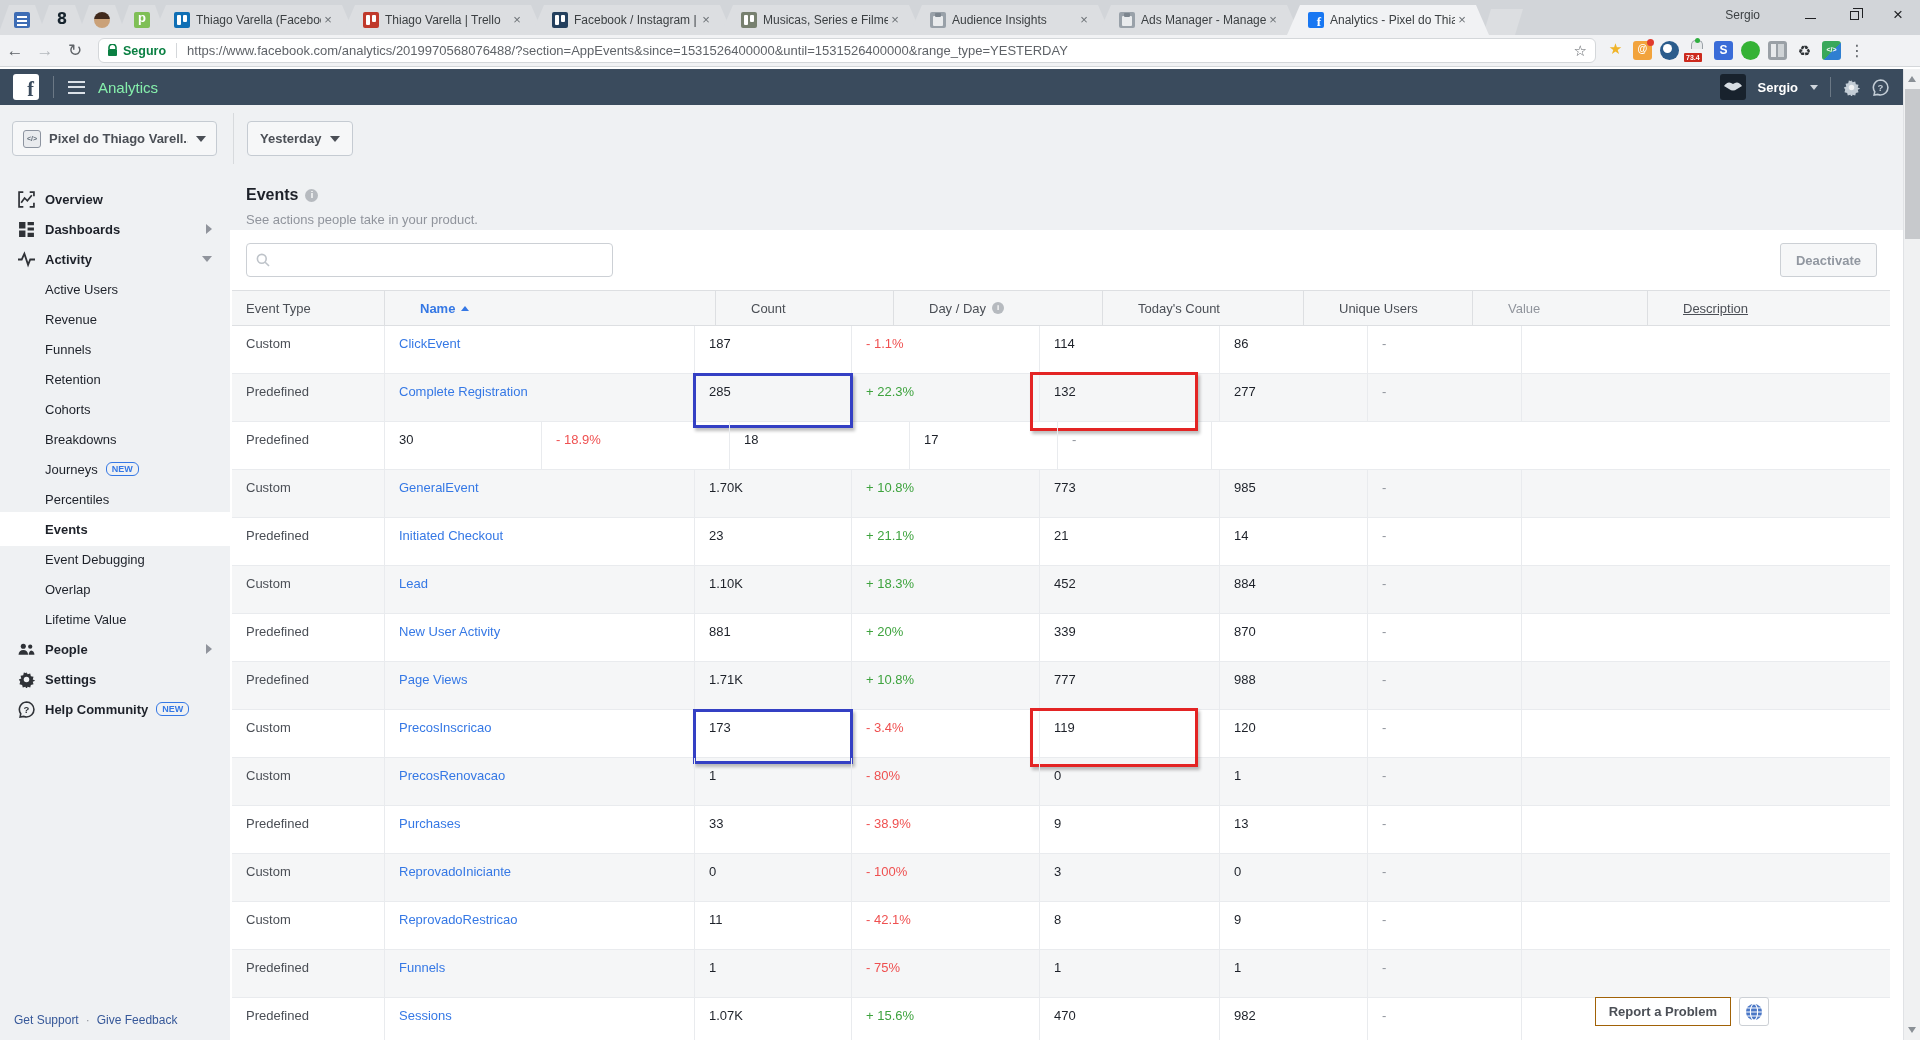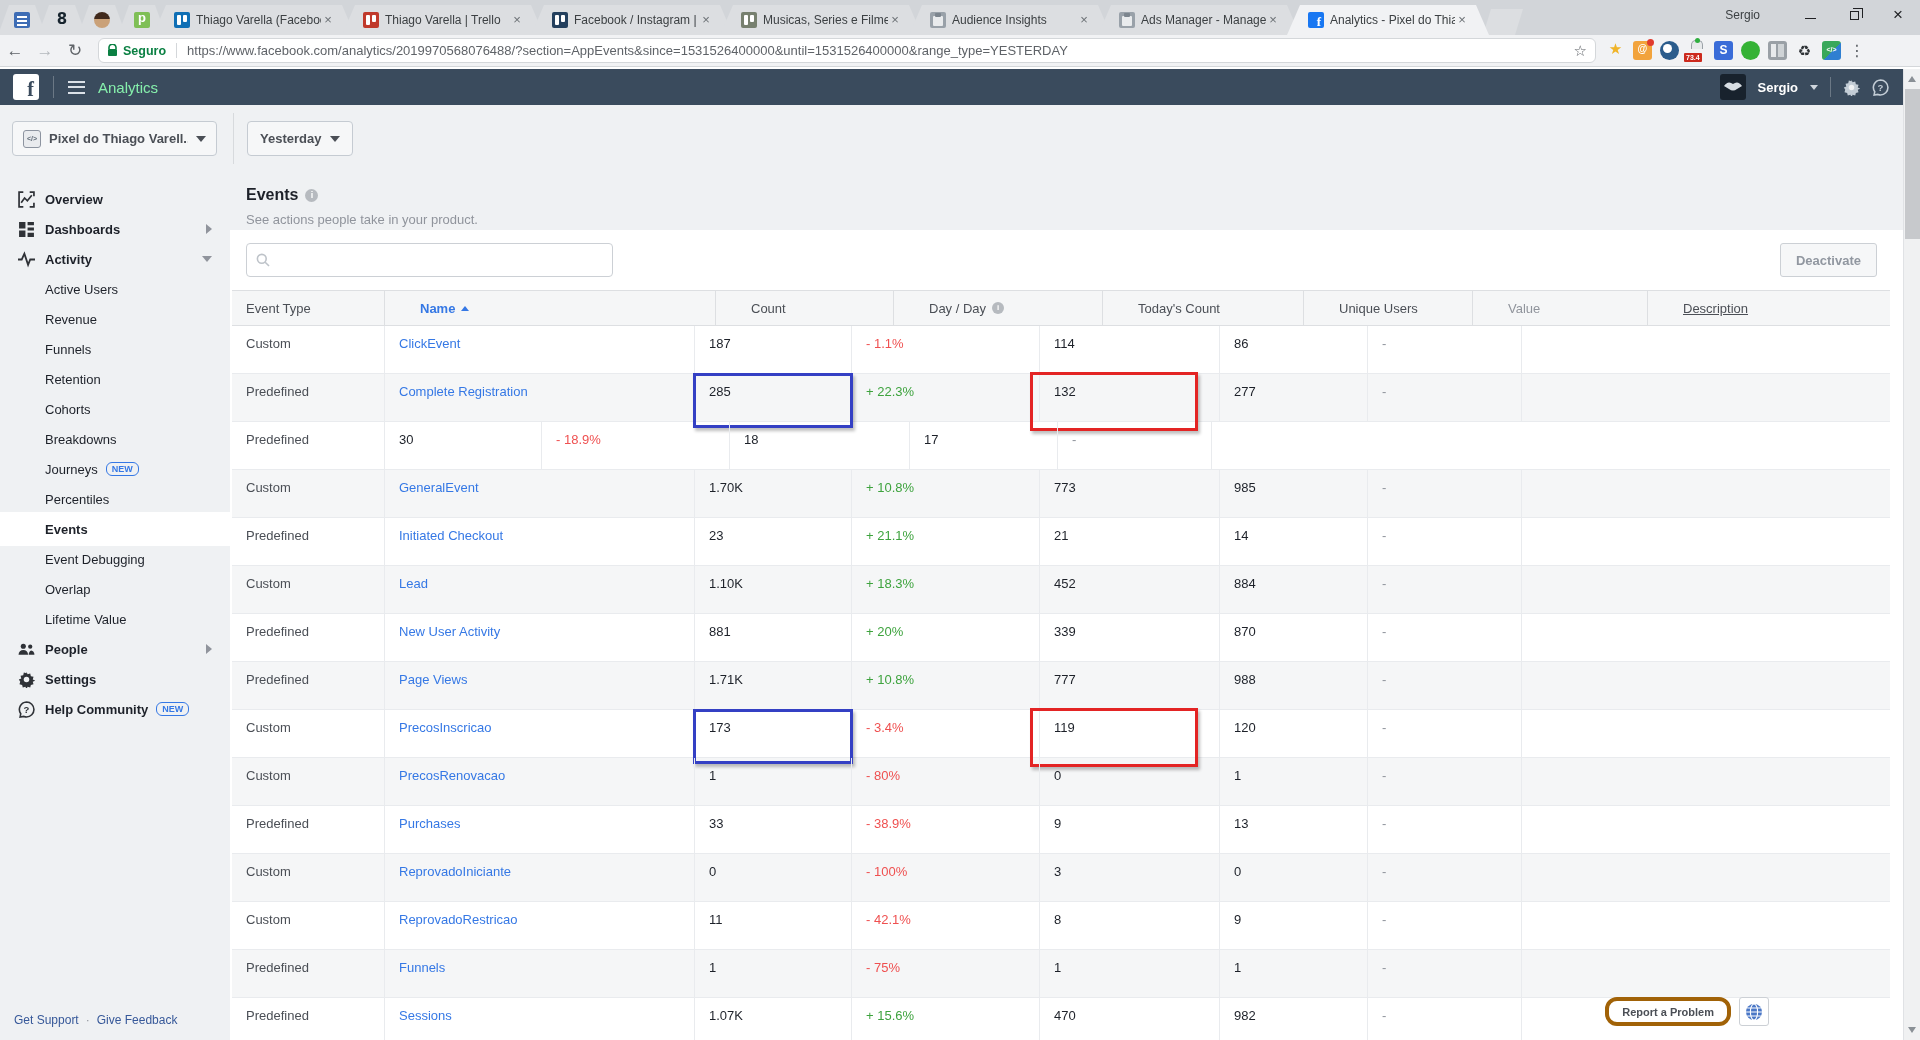--- a/index.html
+++ b/index.html
@@ -155,21 +155,21 @@
   .c-unique { width:148px; }
   .c-value { width:154px; color:#90949c; }
   .c-desc { flex:1; }
   .link { color:#3578e5; }
   .trow.up .c-dayday { color:#3ea33e; }
   .trow.down .c-dayday { color:#ef5050; }
 
   .trow.hl-count .c-count::after { content:""; position:absolute; left:-2px; top:-1px; width:154px; height:49px; border:3px solid var(--ann-blue,#3440c4); box-shadow:2px 3px 3px rgba(0,0,0,.25); pointer-events:none; }
   .trow.hl-today .c-today::after { content:""; position:absolute; left:-10px; top:-2px; width:162px; height:53px; border:3px solid var(--ann-red,#e32424); box-shadow:2px 3px 3px rgba(0,0,0,.25); pointer-events:none; }
 
-  .report-btn { position:absolute; right:172px; bottom:14px; height:29px; padding:0 13px; background:#fff; border:4px solid #a16207; border-radius:12px; font-size:11px; font-weight:700; color:#4b4f56; display:flex; align-items:center; z-index:9; }
+  .report-btn { position:absolute; right:172px; bottom:14px; height:29px; padding:0 13px; background:#fff; border:1px solid #a16207; border-radius:0; font-size:13px; font-weight:700; color:#4b4f56; display:flex; align-items:center; z-index:9; }
   .globe-btn { position:absolute; right:134px; bottom:14px; width:30px; height:29px; background:#fff; border:1px solid #ccd0d5; border-radius:3px; display:flex; align-items:center; justify-content:center; z-index:9; }
 
   
   .scrollbar { position:absolute; right:0; top:69px; width:17px; bottom:0; background:#f0f1f2; border-left:1px solid #e0e2e5; }
   .sb-arrow { position:absolute; left:4px; width:0; height:0; border-left:4.5px solid transparent; border-right:4.5px solid transparent; }
   .sb-up { top:7px; border-bottom:6px solid #8a9096; }
   .sb-dn { bottom:7px; border-top:6px solid #8a9096; }
   .sb-thumb { position:absolute; left:1px; top:20px; width:15px; height:150px; background:#c7c9cc; }
 </style>
 </head>

